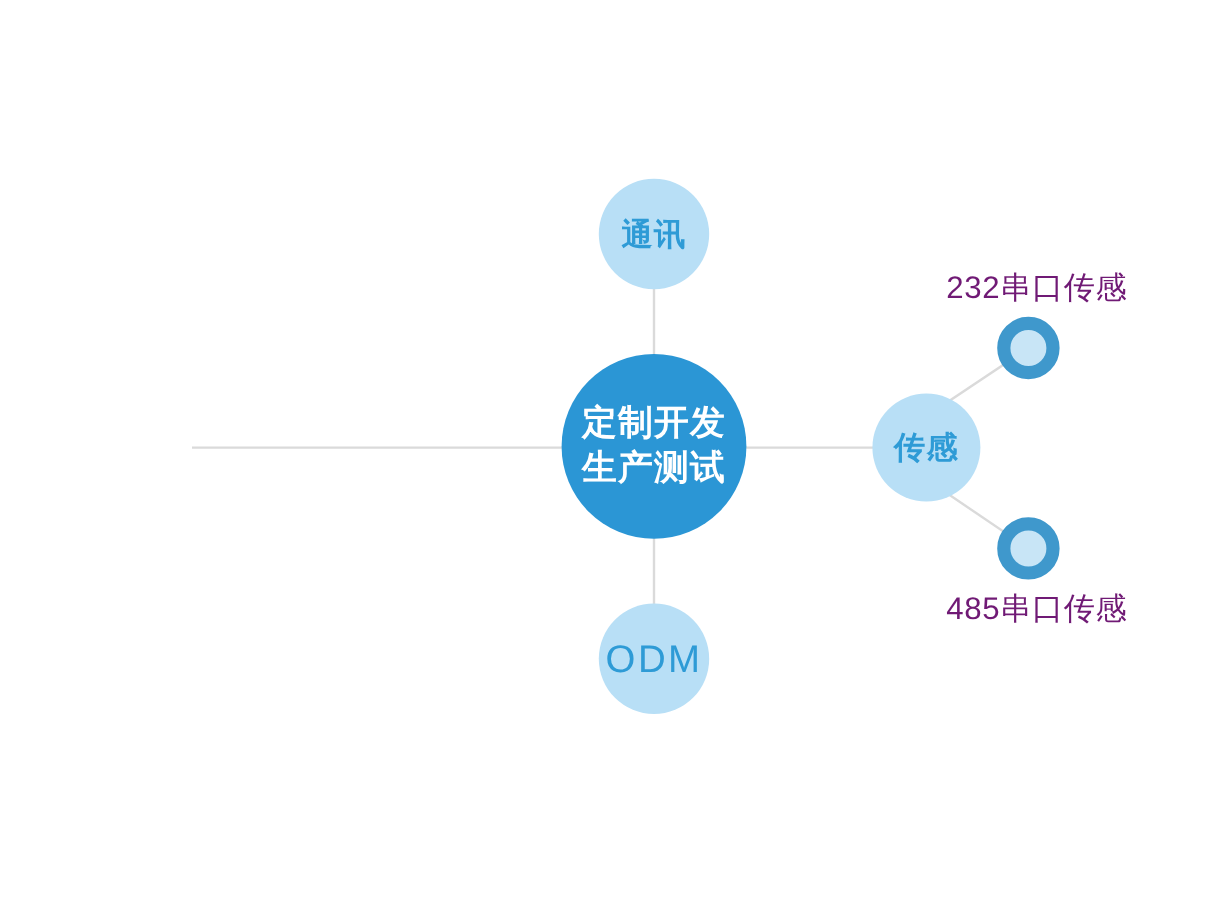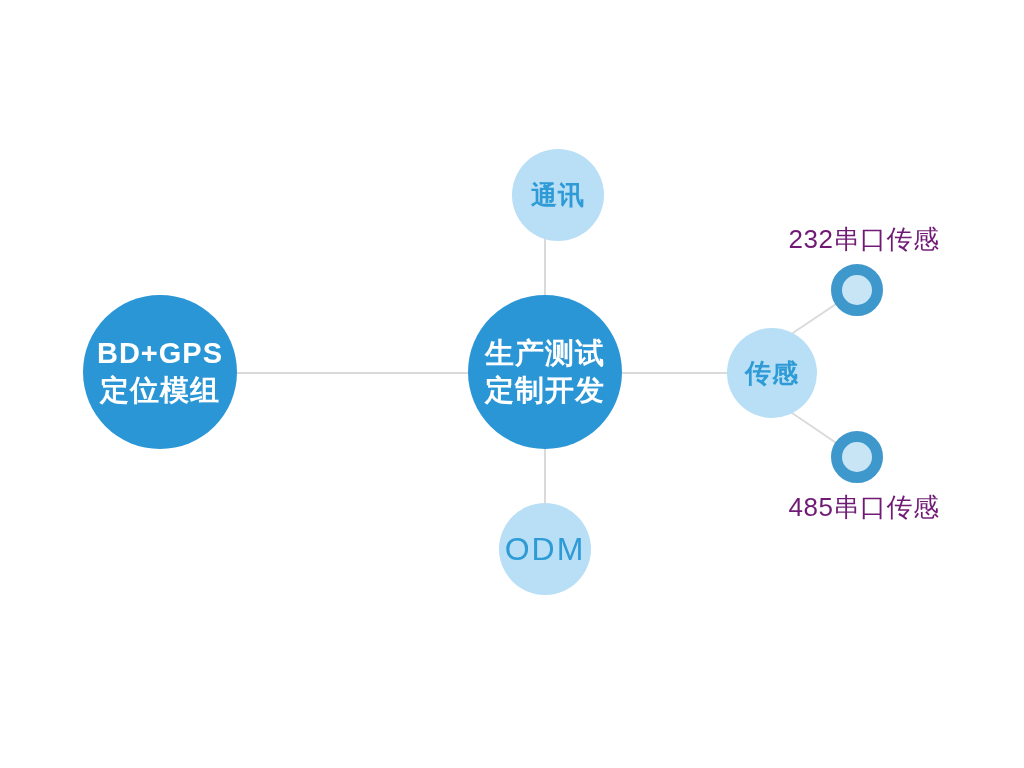--- a/index.html
+++ b/index.html
@@ -50,21 +50,21 @@
   .node.small {
     background: #b8dff6;
     color: #2e9bd6;
     font-size: 26px;
     font-weight: 600;
     letter-spacing: 1px;
   }
   .node.left-big  { left: 83px;  top: 295px; }
   .node.center-big{ left: 468px; top: 295px; }
   .node.chip   { left: 321px; top: 330px; width: 88px; height: 88px; }
-  .node.comm   { left: 512px; top: 149px; width: 92px; height: 92px; }
+  .node.comm   { left: 499px; top: 149px; width: 92px; height: 92px; }
   .node.sensor { left: 727px; top: 328px; width: 90px; height: 90px; text-align: center; }
   .node.odm    { left: 499px; top: 503px; width: 92px; height: 92px; font-weight: 400; letter-spacing: 2px; font-size: 32px; }
   .donut {
     position: absolute;
     width: 52px; height: 52px;
     border-radius: 50%;
     background: #c8e5f6;
     border: 11px solid #3f98cc;
     box-sizing: border-box;
     z-index: 2;
@@ -88,29 +88,25 @@
 
 <div class="stage">
 
   <svg class="edges" viewBox="0 0 1024 768">
     <line x1="160" y1="373" x2="733" y2="373"></line>
     <line x1="545" y1="195" x2="545" y2="549"></line>
     <line x1="733" y1="373" x2="857" y2="290"></line>
     <line x1="733" y1="373" x2="857" y2="457"></line>
   </svg>
 
-  <div class="node big left-big">
-    <span>BD+GPS</span>
-    <span>定位模组</span>
-  </div>
 
 
   <div class="node big center-big">
+    <span>定制开发</span>
     <span>生产测试</span>
-    <span>定制开发</span>
   </div>
 
   <div class="node small comm">
     <span>通讯</span>
   </div>
 
   <div class="node small sensor">
     <span>传感</span>
   </div>
 

